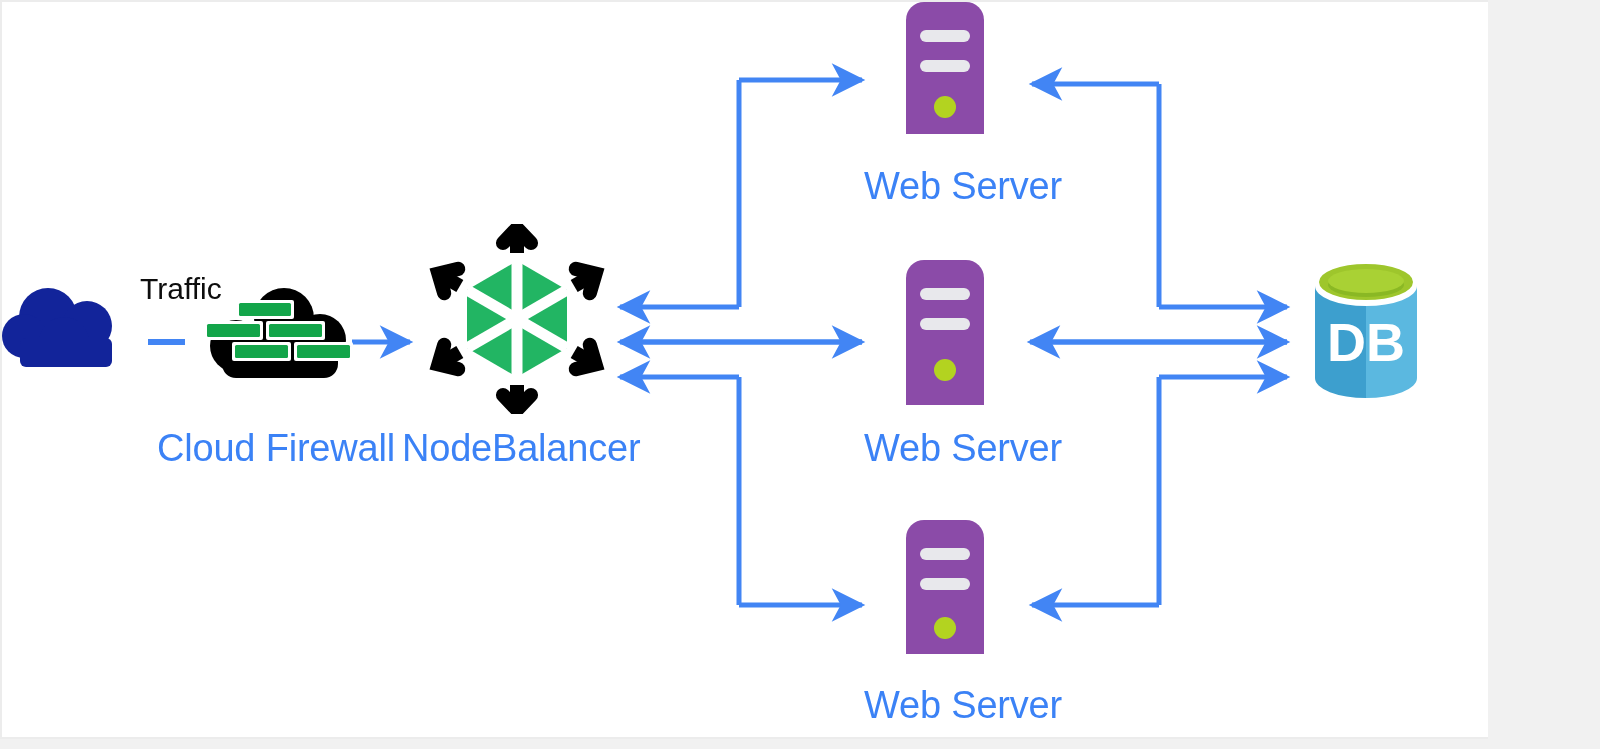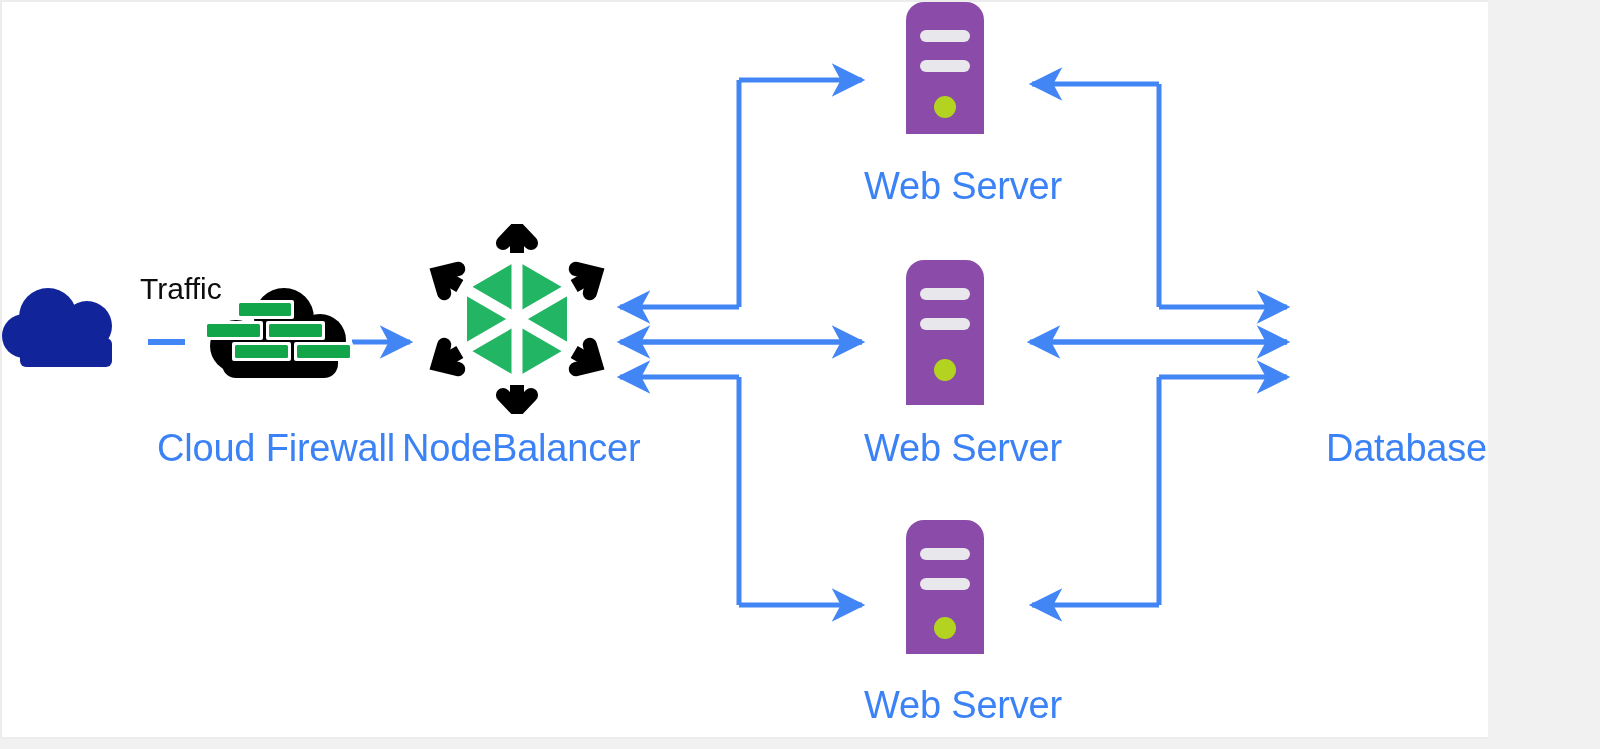--- a/index.html
+++ b/index.html
@@ -202,29 +202,43 @@
 
     <div class="icon-box" style="left:900px; top:518px;">
       <svg width="86" height="134" viewBox="0 0 86 134">
         <path d="M4,18 a18,18 0 0 1 18,-18 h42 a18,18 0 0 1 18,18 v116 h-78 z" fill="#8b4ba8"></path>
         <rect x="18" y="28" width="50" height="12" rx="6" fill="#e8e8ec"></rect>
         <rect x="18" y="58" width="50" height="12" rx="6" fill="#e8e8ec"></rect>
         <circle cx="43" cy="108" r="11" fill="#b3d320"></circle>
       </svg>
     </div>
 
+    <div class="icon-box" style="left:1305px; top:262px;">
+      <svg width="118" height="140" viewBox="0 0 118 140">
+
+        <path d="M8,22 v92 a51,20 0 0 0 51,20 v-132 a51,20 0 0 1 -51,20 z" fill="#3d9fce"></path>
+        <path d="M110,22 v92 a51,20 0 0 1 -51,20 v-132 a51,20 0 0 0 51,20 z" fill="#5bb8e0"></path>
+
+        <ellipse cx="59" cy="22" rx="51" ry="20" fill="#ffffff"></ellipse>
+
+        <ellipse cx="59" cy="18" rx="47" ry="18" fill="#9ec62c"></ellipse>
+        <ellipse cx="59" cy="21" rx="38" ry="12" fill="#8ab824"></ellipse>
+        <ellipse cx="59" cy="17" rx="38" ry="12" fill="#a9d134"></ellipse>
+
+        <text x="59" y="97" text-anchor="middle" font-family="Liberation Sans, sans-serif" font-size="54" font-weight="bold" fill="#ffffff">DB</text>
+      </svg>
+    </div>
 
     <div class="traffic-label" style="left:118px; top:270px;margin-left:20px;">Traffic</div>
 
     <div class="node-label" style="left:400px; top:425px; width:235px;">NodeBalancer</div>
 
     <div class="node-label" style="left:155px; top:425px; width:235px;">Cloud Firewall</div>
 
     <div class="node-label" style="left:825px; top:163px; width:235px;">Web Server</div>
 
     <div class="node-label" style="left:825px; top:425px; width:235px;">Web Server</div>
 
     <div class="node-label" style="left:825px; top:682px; width:235px;">Web Server</div>
 
-    <div class="node-label" style="left:1250px; top:425px; width:235px;">Database</div>
 
   </div>
 </div>
 
 </body></html>

